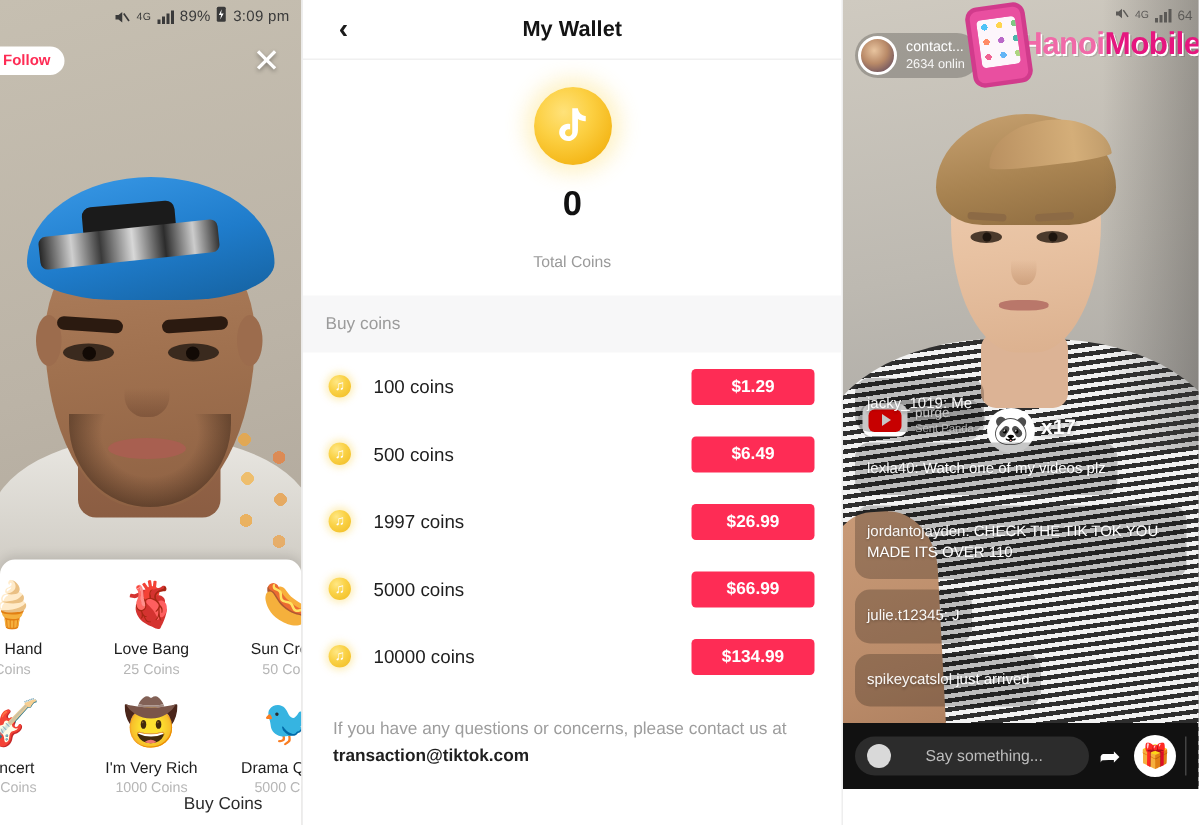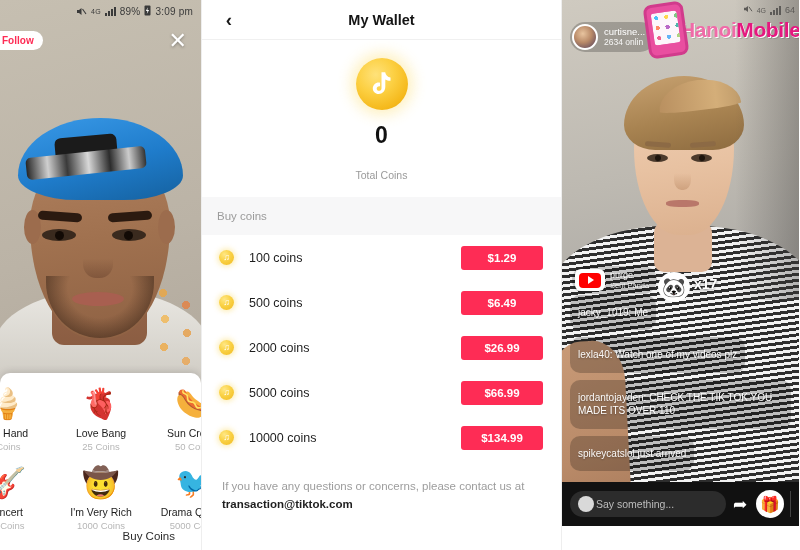--- a/index.html
+++ b/index.html
@@ -328,21 +328,21 @@
     text-shadow:0 1px 2px rgba(0,0,0,.35);
   }
   .chat-user { opacity:.95; }
 
   .rr-bottombar {
     position:absolute; left:0; right:0; bottom:0; height:44px;
     background:#111; display:flex; align-items:center; padding:0 8px;
   }
   .say-box {
     flex:1; height:26px; border-radius:14px; background:#2c2c2c;
-    display:flex; align-items:center; padding:0 8px; gap:2px;
+    display:flex; align-items:center; padding:0 8px; gap:23px;
   }
   .say-ava { width:16px; height:16px; border-radius:50%; background:#d9d9d9; flex:0 0 auto; }
   .say-text { font-size:10.5px; color:#bdbdbd; }
   .share-ic { width:28px; text-align:center; color:#fff; font-size:17px; }
   .gift-btn {
     width:28px; height:28px; border-radius:50%; background:#fff;
     display:flex; align-items:center; justify-content:center; font-size:16px;
     margin-left:2px;
   }
   .rr-divider { width:1px; height:26px; background:#444; margin-left:6px; }
@@ -462,21 +462,21 @@
         <span class="coin-label">100 coins</span>
         <button class="price-btn">$1.29</button>
       </div>
       <div class="coin-row">
         <span class="coin-dot">♫</span>
         <span class="coin-label">500 coins</span>
         <button class="price-btn">$6.49</button>
       </div>
       <div class="coin-row">
         <span class="coin-dot">♫</span>
-        <span class="coin-label">2000 coins</span>
+        <span class="coin-label">1997 coins</span>
         <button class="price-btn">$26.99</button>
       </div>
       <div class="coin-row">
         <span class="coin-dot">♫</span>
         <span class="coin-label">5000 coins</span>
         <button class="price-btn">$66.99</button>
       </div>
       <div class="coin-row">
         <span class="coin-dot">♫</span>
         <span class="coin-label">10000 coins</span>
@@ -520,21 +520,21 @@
           <i style="background:#5c5a57"></i>
           <i style="background:#5c5a57"></i>
           <i style="background:#5c5a57"></i>
         </span>
       <span>64</span>
     </div>
 
     <div class="live-pill">
       <div class="live-ava"></div>
       <div class="live-meta">
-        <div class="live-user">curtisne...</div>
+        <div class="live-user">contact...</div>
         <div class="live-count">2634 onlin</div>
       </div>
     </div>
 
     <div class="watermark">
       <div class="wm-phone"></div>
       <div class="wm-text"><span class="wm-lite">Hanoi</span><span>Mobile</span></div>
     </div>
 
     <div class="gift-anim">
@@ -546,20 +546,21 @@
         <div class="ga-sub">Sent Panda</div>
       </div>
     </div>
     <div class="panda-gift">🐼</div>
     <div class="panda-x">x17</div>
 
     <div class="chat-list">
       <div><span class="chat-msg"><span class="chat-user">jacky_1019</span><span>:</span> <span>Me</span></span></div>
       <div><span class="chat-msg"><span class="chat-user">lexla40</span><span>:</span> <span>Watch one of my videos plz</span></span></div>
       <div><span class="chat-msg"><span class="chat-user">jordantojayden</span><span>:</span> <span>CHECK THE TIK TOK YOU MADE ITS OVER 110</span></span></div>
+      <div><span class="chat-msg"><span class="chat-user">julie.t12345</span><span>:</span> <span>J</span></span></div>
       <div><span class="chat-msg"><span class="chat-user">spikeycatslol</span><span></span> <span>just arrived</span></span></div>
     </div>
 
     <div class="rr-bottombar">
       <div class="say-box">
         <div class="say-ava"></div>
         <div class="say-text">Say something...</div>
       </div>
       <div class="share-ic">➦</div>
       <div class="gift-btn">🎁</div>

